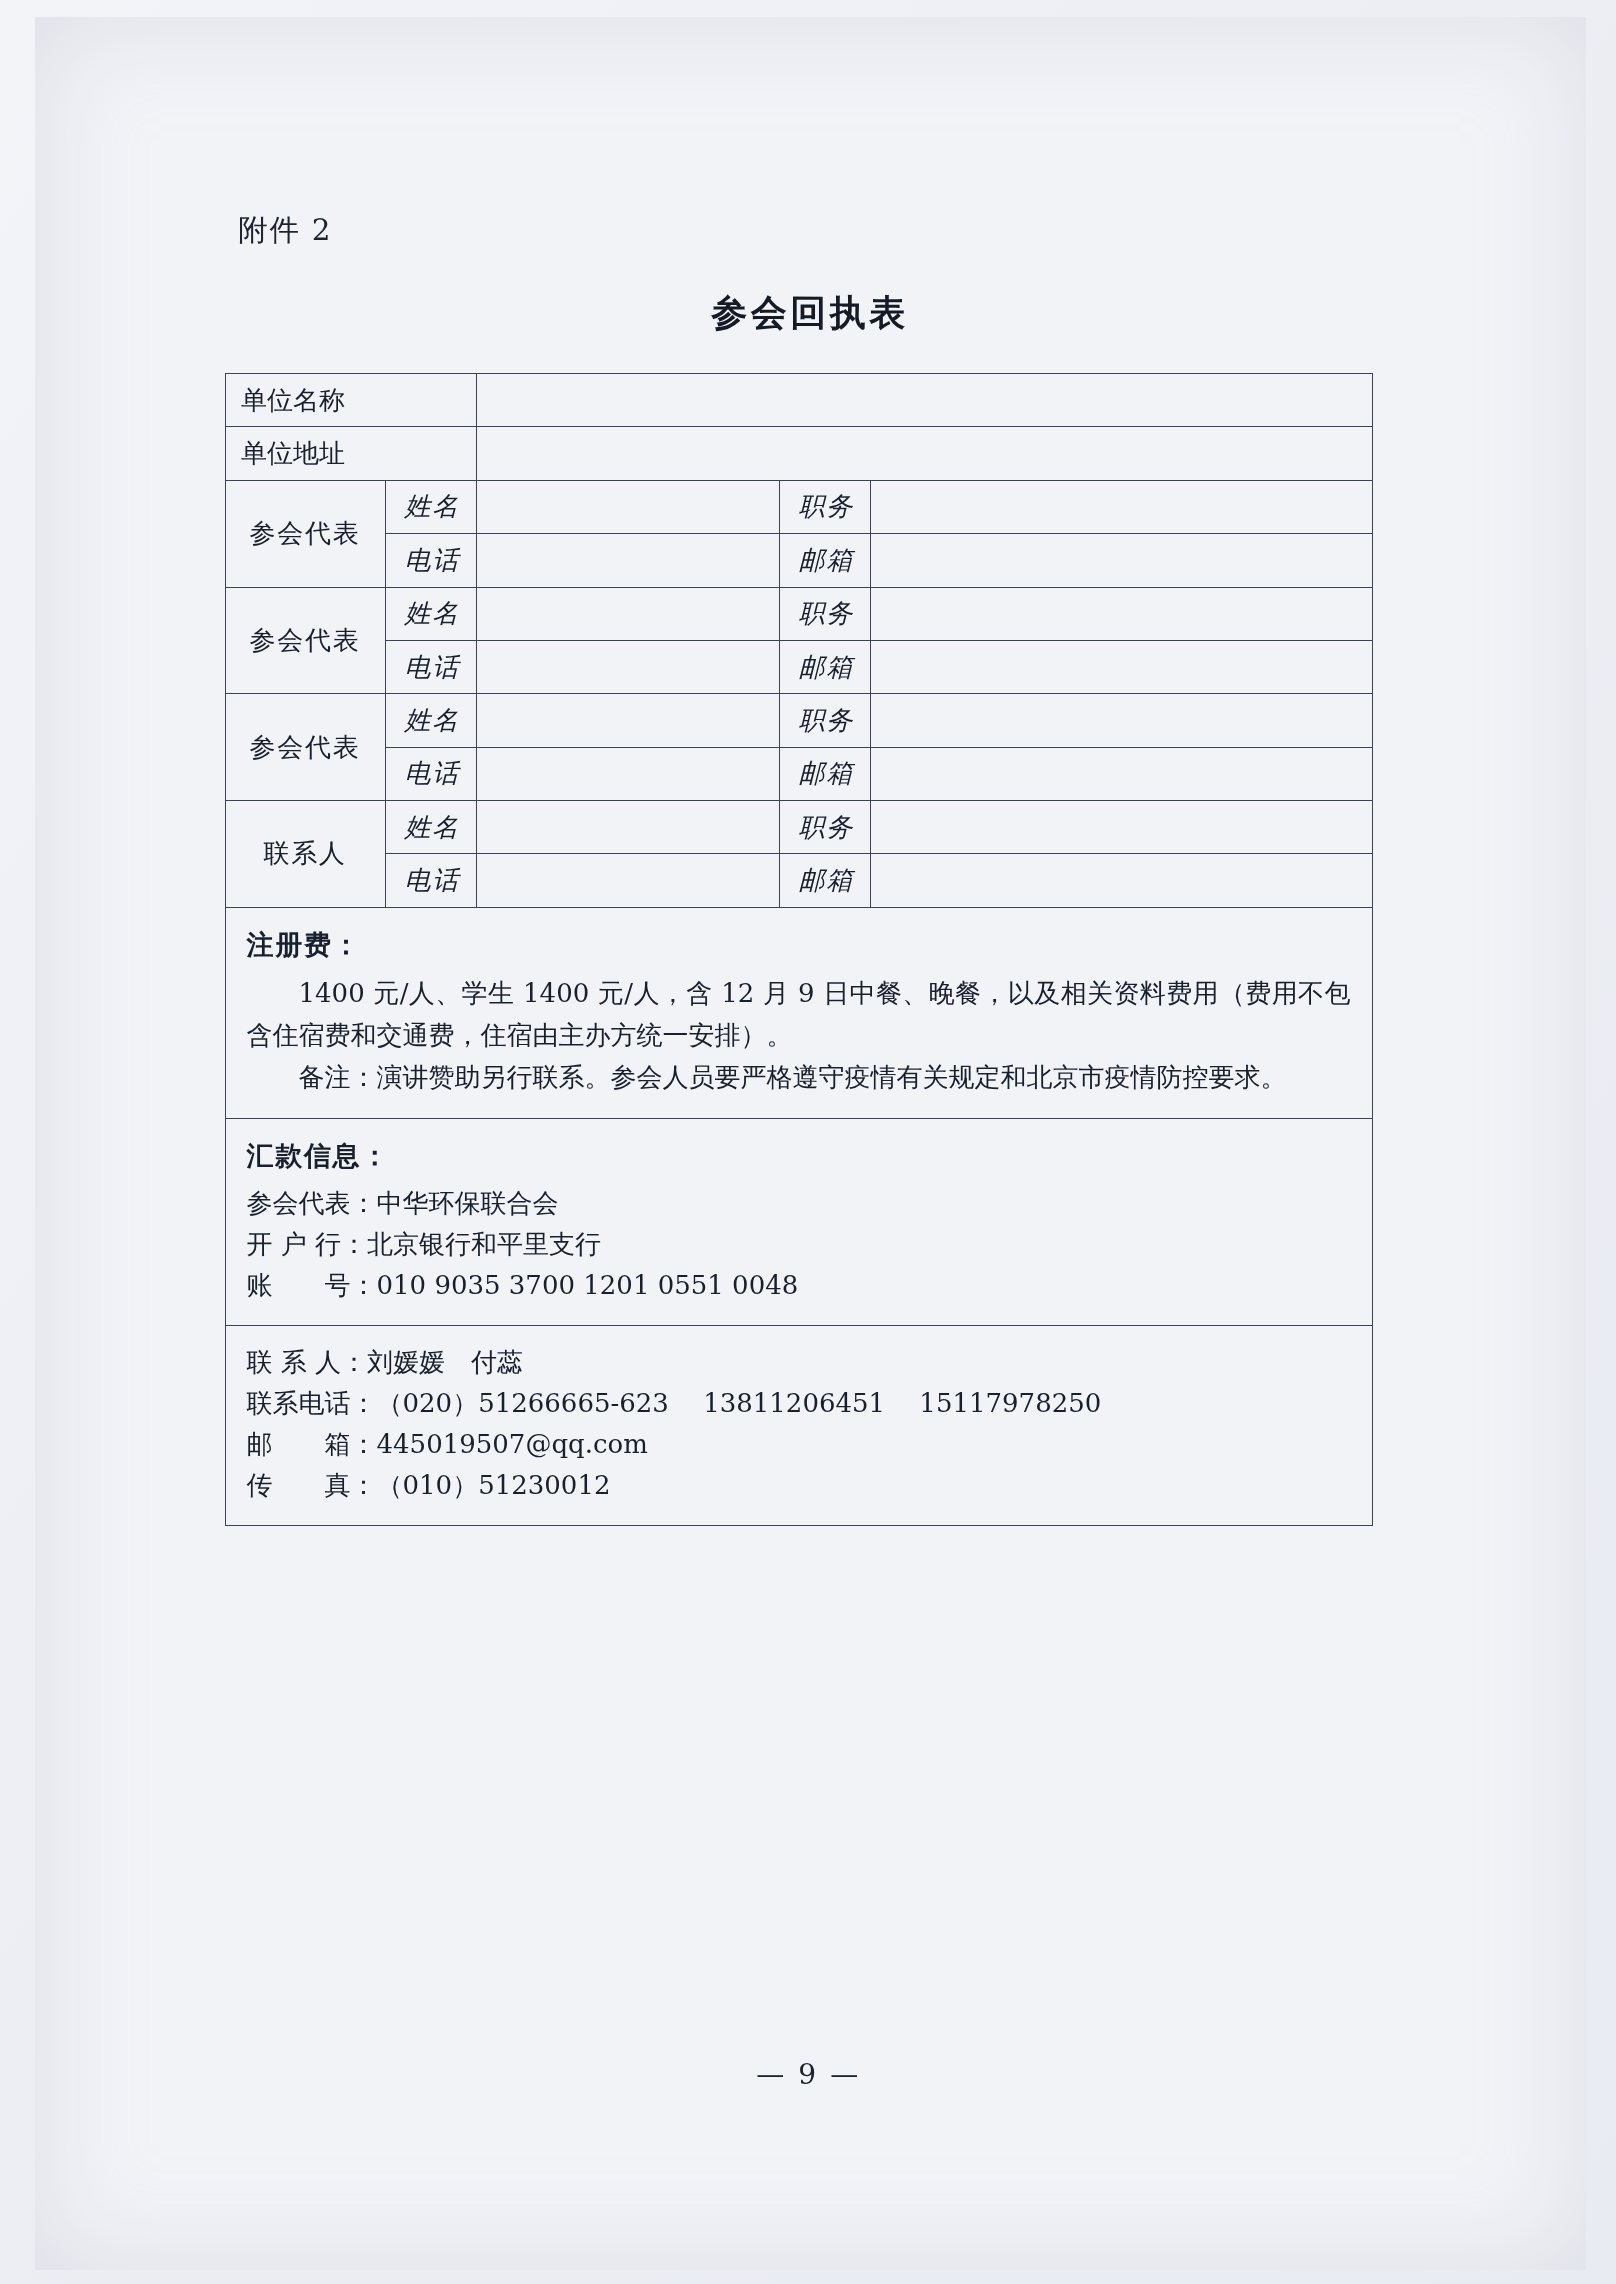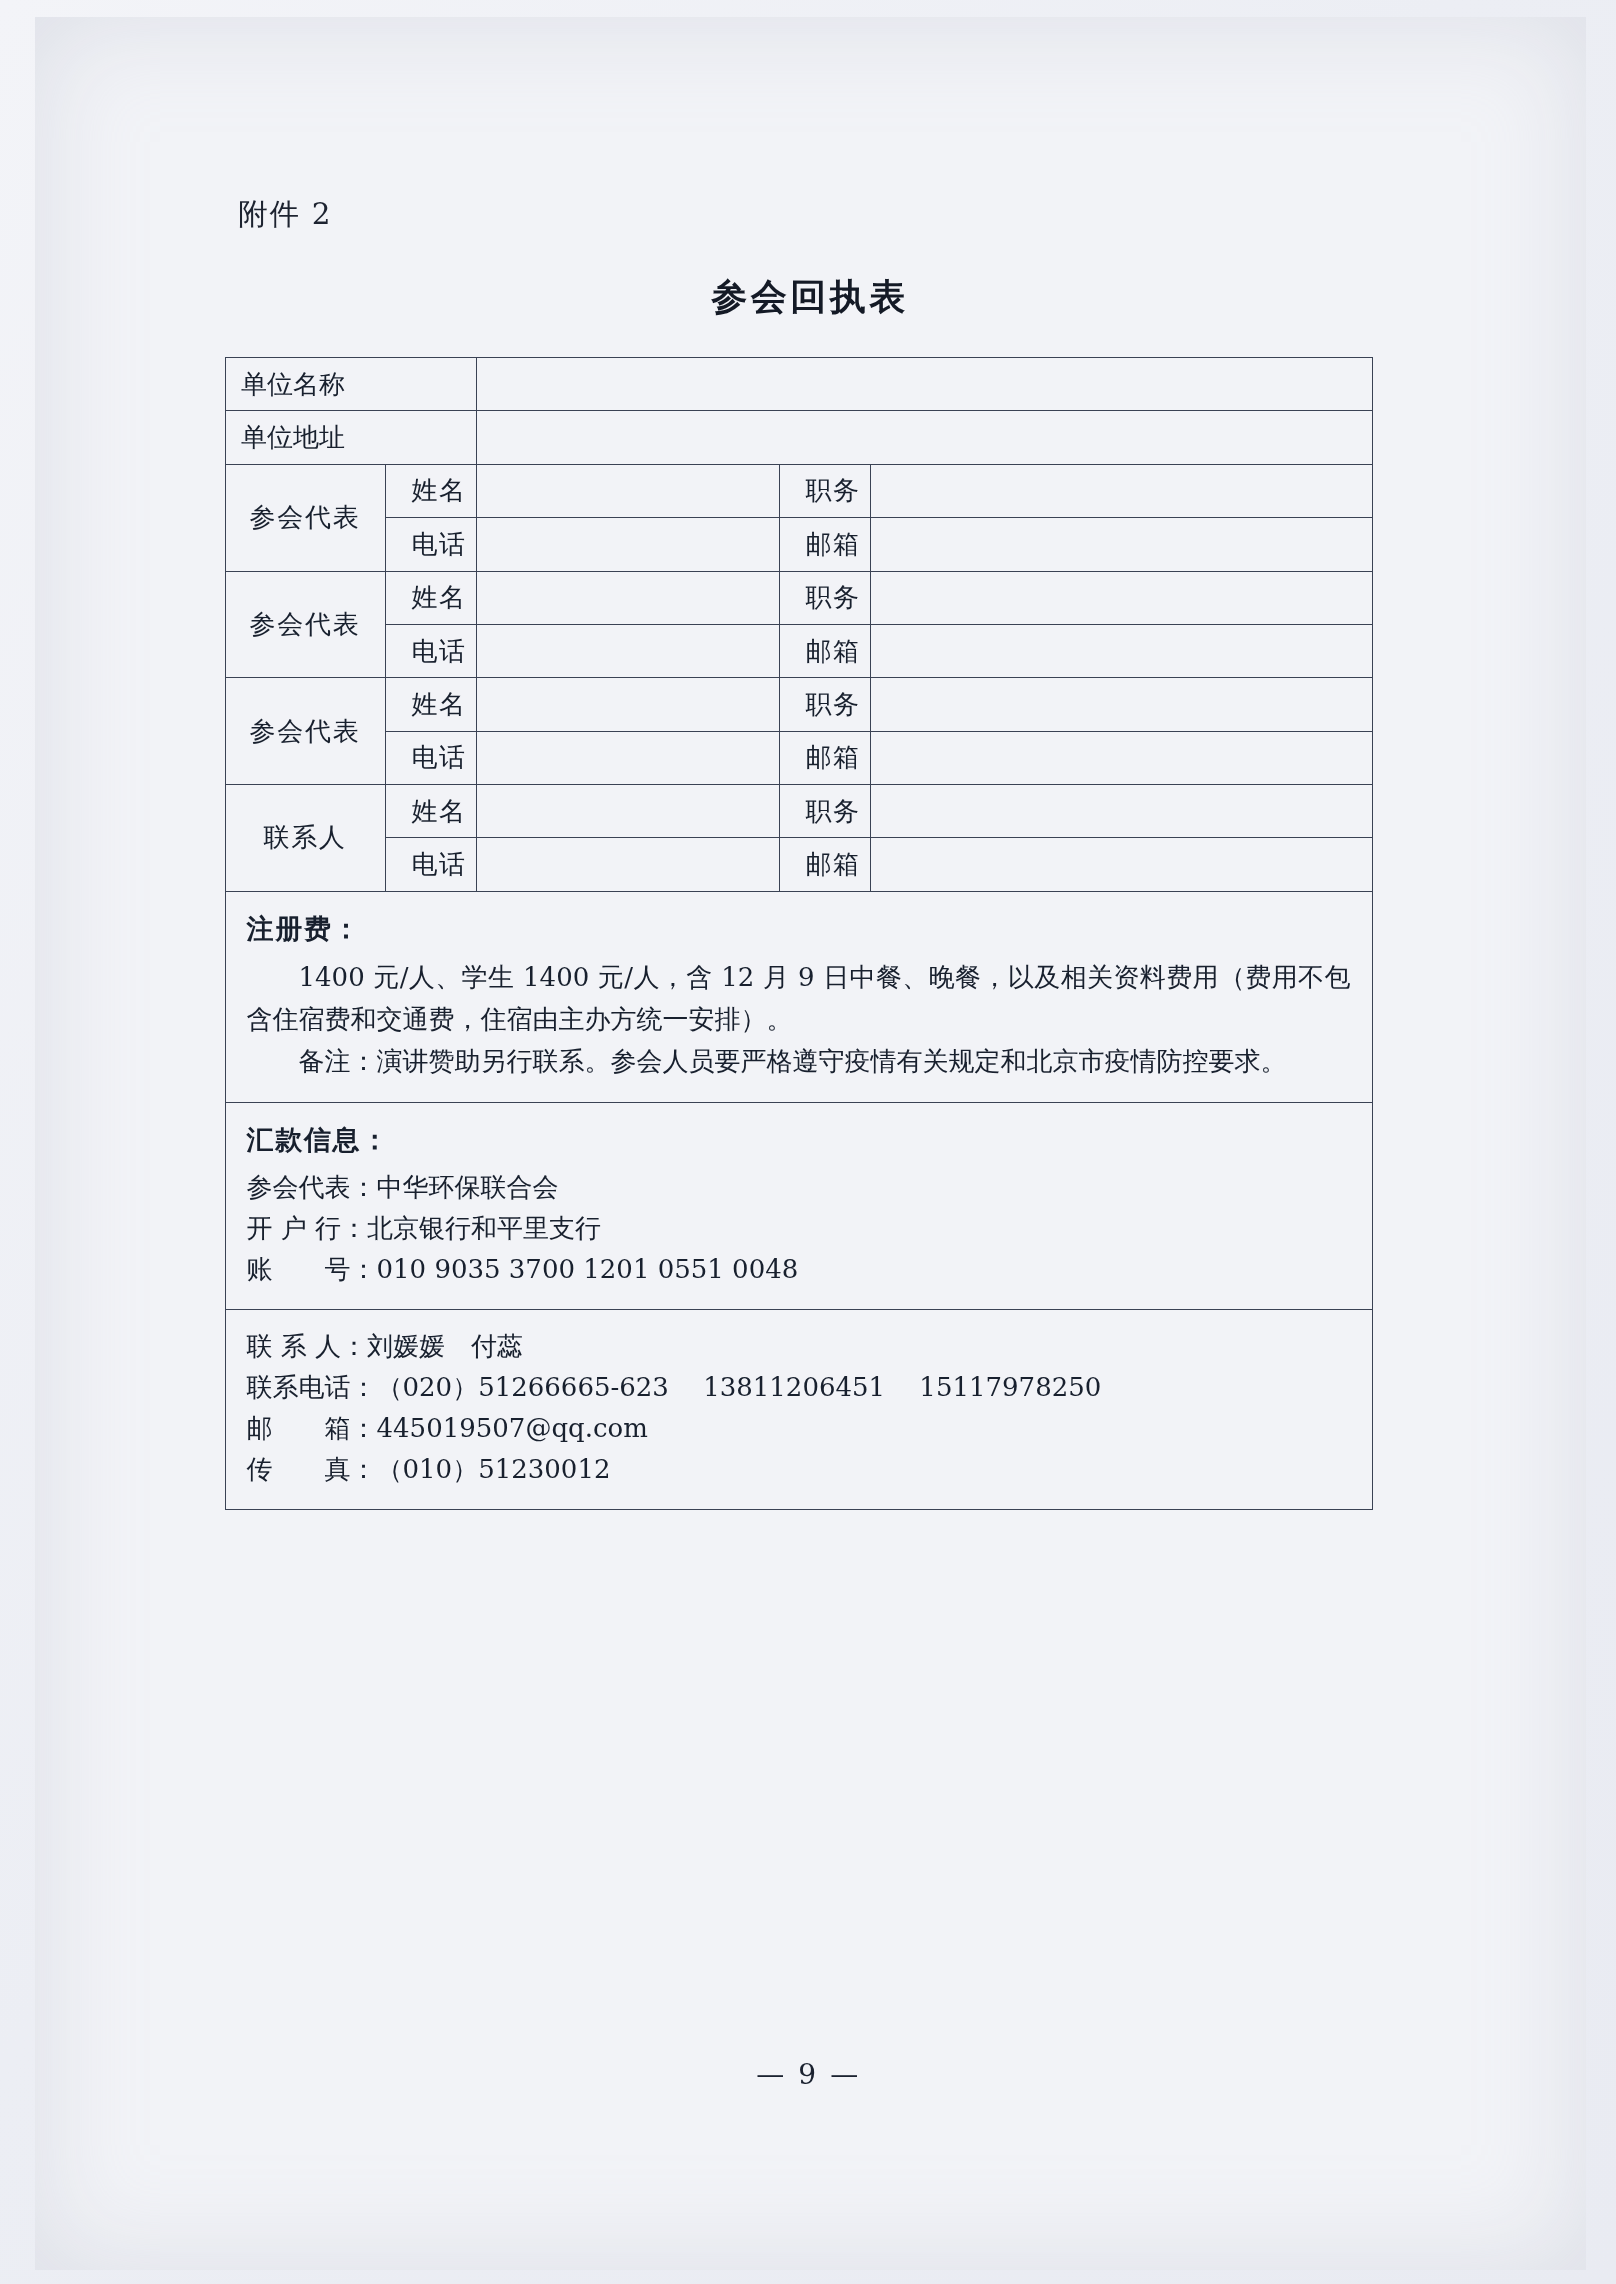--- a/index.html
+++ b/index.html
@@ -28,21 +28,21 @@
     left: 35px;
     top: 17.3px;
     width: 1551px;
     height: 2253px;
     background: #f2f3f7;
     box-shadow: inset 0 0 104px rgba(180,186,200,0.35);
   }
   .content {
     position: absolute;
     left: 221px;
-    top: 195px;
+    top: 211px;
     width: 1178px;
   }
   .attach-label {
     font-family: "DejaVu Serif", serif;
     font-size: 29.5px;
     letter-spacing: 1.7px;
     color: #1d2330;
     margin-left: 17.3px;
   }
   .doc-title {
@@ -77,23 +77,24 @@
     padding-left: 15.6px !important;
   }
   .lbl-rep {
     width: 160px;
     text-align: center;
     font-size: 27px;
     letter-spacing: 1.7px;
   }
   .lbl-sub {
     width: 91px;
-    text-align: right;
+    text-align: center;
     padding-left: 12px !important;
     letter-spacing: 1.7px;
+    font-style: italic;
   }
   .fill {
     background: transparent;
   }
   .block-cell {
     padding: 15.6px 21px 19px 21px !important;
     line-height: 1.62;
     vertical-align: top;
   }
   .block-title {

